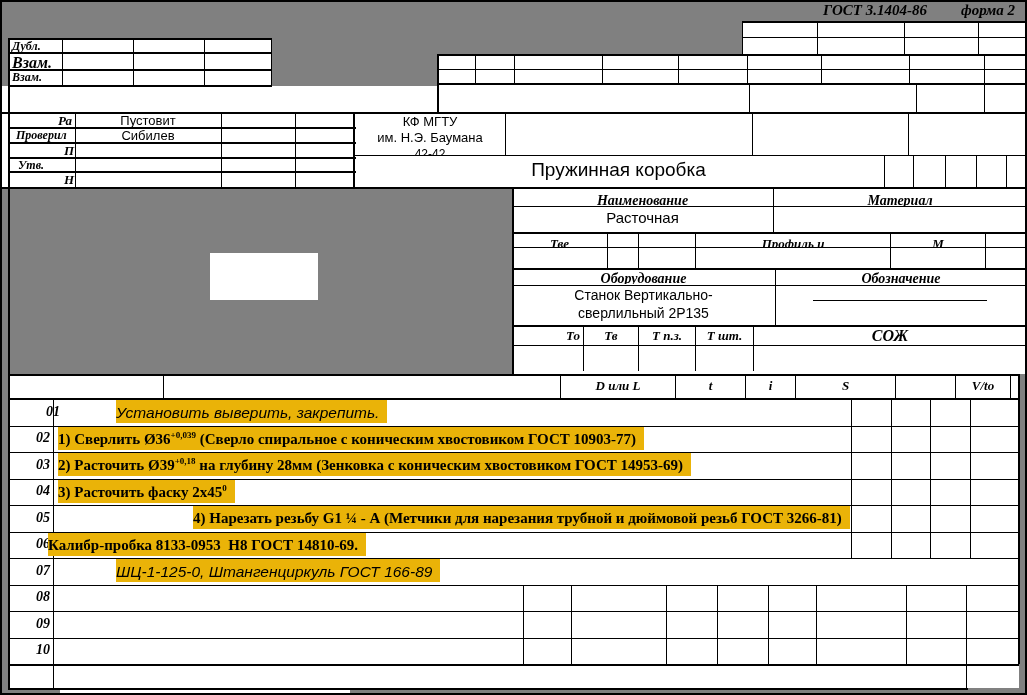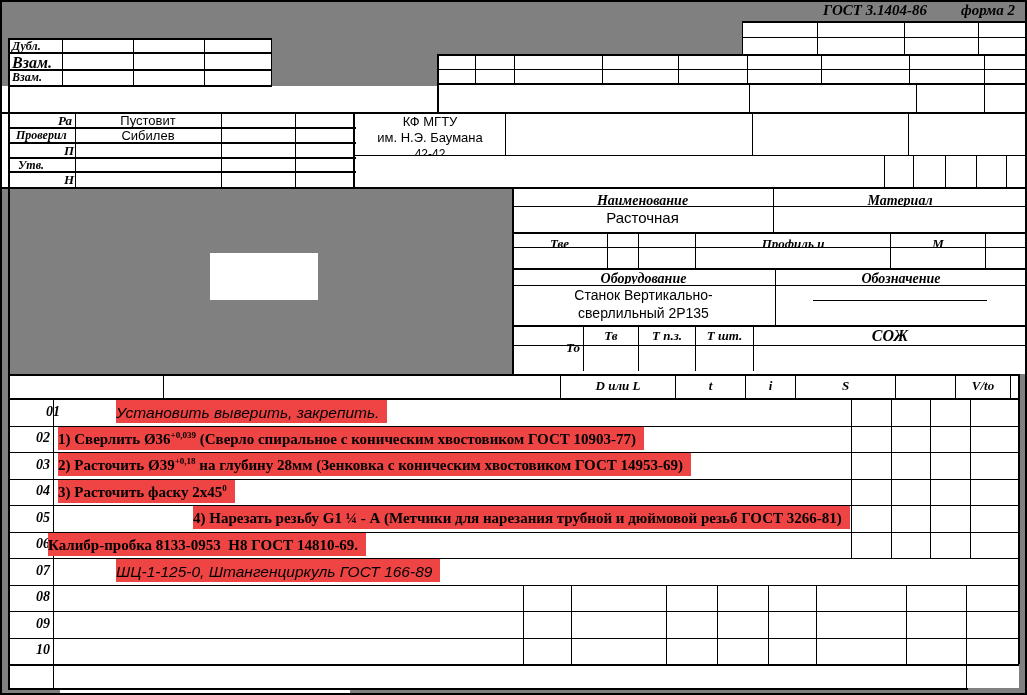--- a/index.html
+++ b/index.html
@@ -8,21 +8,21 @@
   .abs{position:absolute;}
   .w{position:absolute;background:#ffffff;}
   .ln{position:absolute;background:#000000;}
   .ser-bi{font-family:"Liberation Serif",serif;font-weight:bold;font-style:italic;}
   .ser-b{font-family:"Liberation Serif",serif;font-weight:bold;}
   .dft{font-family:"Liberation Sans",sans-serif;}
   .dfti{font-family:"Liberation Sans",sans-serif;font-style:italic;}
   .ctr{text-align:center;}
   .rt{text-align:right;}
   .clip{overflow:hidden;}
-  .optext{position:absolute;background:#ef4444;white-space:pre;line-height:25px;height:23px;padding-right:8px;text-align:right;}
+  .optext{position:absolute;background:#eab308;white-space:pre;line-height:25px;height:23px;padding-right:8px;text-align:right;}
   .gostline{font-family:"Liberation Serif",serif;font-weight:bold;font-size:15px;}
   sup{font-size:9px;line-height:0;}
   .frame{position:absolute;left:0;top:0;right:0;bottom:0;border:2px solid #000;pointer-events:none;}
 </style>
 </head>
 <body>
 
 <div class="canvas">
 
   <div class="w" style="left:742px;top:21px;width:284px;height:33px;"></div>
@@ -105,20 +105,21 @@
   <div class="abs ser-bi rt" style="left:8px;top:143px;width:66px;font-size:13px;">П</div>
   <div class="abs ser-bi" style="left:18px;top:158px;width:64px;font-size:12px;">Утв.</div>
   <div class="abs ser-bi rt" style="left:8px;top:172px;width:66px;font-size:13px;">Н</div>
   <div class="abs dft ctr" style="left:75px;top:113px;width:146px;font-size:13px;">Пустовит</div>
   <div class="abs dft ctr" style="left:75px;top:128px;width:146px;font-size:13px;">Сибилев</div>
 
   <div class="abs dft ctr" style="left:355px;top:114px;width:150px;font-size:13px;">КФ МГТУ</div>
   <div class="abs dft ctr" style="left:355px;top:130px;width:150px;font-size:13px;">им. Н.Э. Баумана</div>
   <div class="abs dft ctr clip" style="left:355px;top:148px;width:150px;height:7px;font-size:12px;line-height:13px;">42-42</div>
 
+  <div class="abs dft ctr" style="left:353px;top:159px;width:531px;font-size:19px;">Пружинная коробка</div>
 
   <div class="ln" style="left:512px;top:206px;width:514px;height:1px;"></div>
   <div class="ln" style="left:512px;top:232px;width:514px;height:2px;"></div>
   <div class="ln" style="left:512px;top:247px;width:514px;height:1px;"></div>
   <div class="ln" style="left:512px;top:268px;width:514px;height:2px;"></div>
   <div class="ln" style="left:512px;top:285px;width:514px;height:1px;"></div>
   <div class="ln" style="left:512px;top:325px;width:514px;height:2px;"></div>
   <div class="ln" style="left:512px;top:345px;width:514px;height:1px;"></div>
   <div class="ln" style="left:512px;top:187px;width:2px;height:187px;"></div>
   <div class="ln" style="left:773px;top:187px;width:1px;height:45px;"></div>
@@ -140,21 +141,21 @@
 
   <div class="abs ser-bi ctr clip" style="left:512px;top:236px;width:95px;height:11px;font-size:13px;line-height:15px;">Тве</div>
   <div class="abs ser-bi ctr clip" style="left:696px;top:236px;width:194px;height:11px;font-size:13px;line-height:15px;">Профиль и</div>
   <div class="abs ser-bi ctr clip" style="left:891px;top:236px;width:94px;height:11px;font-size:13px;line-height:15px;">М</div>
 
   <div class="abs ser-bi ctr clip" style="left:512px;top:271px;width:263px;height:13px;font-size:14px;line-height:16px;">Оборудование</div>
   <div class="abs ser-bi ctr clip" style="left:776px;top:271px;width:250px;height:26px;font-size:14px;line-height:16px;">Обозначение</div>
   <div class="abs dft ctr" style="left:512px;top:287px;width:263px;font-size:14px;">Станок Вертикально-</div>
   <div class="abs dft ctr" style="left:512px;top:305px;width:263px;font-size:14px;">сверлильный 2Р135</div>
 
-  <div class="abs ser-bi rt clip" style="left:512px;top:340px;width:68px;height:15px;font-size:13px;">То</div>
+  <div class="abs ser-bi rt clip" style="left:512px;top:328px;width:68px;height:15px;font-size:13px;">То</div>
   <div class="abs ser-bi ctr" style="left:584px;top:328px;width:54px;font-size:13px;">Тв</div>
   <div class="abs ser-bi ctr" style="left:639px;top:328px;width:56px;font-size:13px;">Т п.з.</div>
   <div class="abs ser-bi ctr" style="left:696px;top:328px;width:57px;font-size:13px;">Т шт.</div>
   <div class="abs ser-bi ctr" style="left:754px;top:327px;width:272px;font-size:16px;">СОЖ</div>
 
   <div class="ln" style="left:8px;top:374px;width:1011px;height:2px;"></div>
   <div class="ln" style="left:8px;top:398px;width:1011px;height:2px;"></div>
   <div class="ln" style="left:163px;top:376px;width:1px;height:22px;"></div>
   <div class="ln" style="left:560px;top:376px;width:1px;height:22px;"></div>
   <div class="ln" style="left:675px;top:376px;width:1px;height:22px;"></div>

